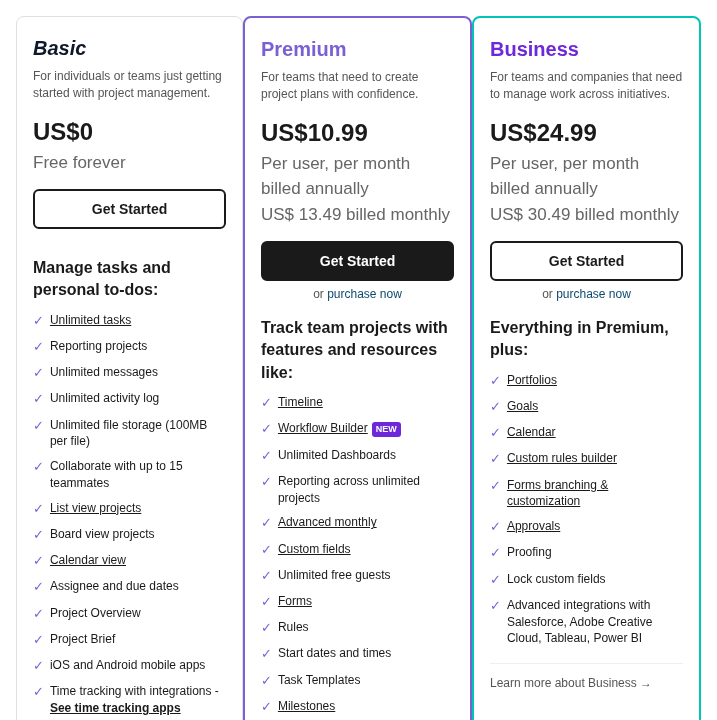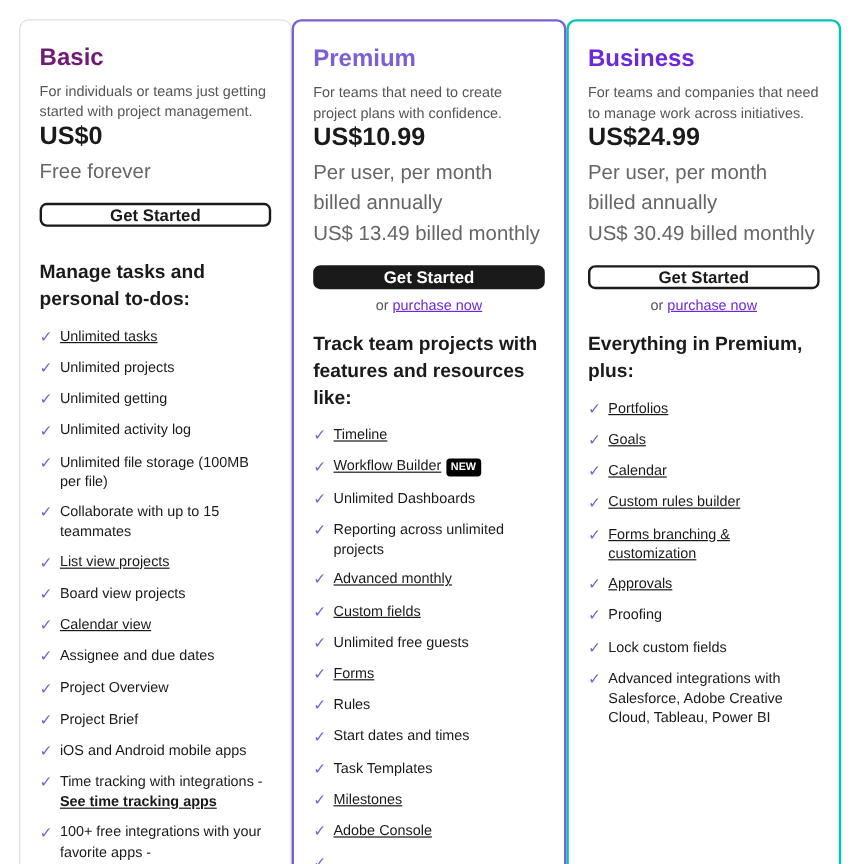--- a/index.html
+++ b/index.html
@@ -31,42 +31,44 @@
     }
     .plan-card.business {
       border-color: #00c4b4;
       border-width: 2px;
     }
     .plan-name {
       font-size: 20px;
       font-weight: 700;
       margin-bottom: 8px;
     }
-    .plan-name.basic { color: #701a75; }
+    .plan-name.basic { color: #0f172a; font-style: italic; }
     .plan-name.premium { color: #7b5fd4; }
     .plan-name.business { color: #6d28d9; }
     .plan-desc {
       font-size: 12px;
       color: #555;
+      margin-bottom: 16px;
       line-height: 1.4;
     }
     .plan-price {
-      font-size: 21px;
+      font-size: 24px;
       font-weight: 800;
       margin-bottom: 4px;
       color: #1a1a1a;
     }
     .plan-price-sub {
       font-size: 17px;
       color: #666;
       margin-bottom: 14px;
       line-height: 1.5;
     }
     .btn-get-started {
       width: 100%;
+      padding: 10px;
       border-radius: 6px;
       font-size: 14px;
       font-weight: 600;
       cursor: pointer;
       margin-bottom: 6px;
     }
     .btn-basic {
       background: #fff;
       border: 2px solid #1a1a1a;
       color: #1a1a1a;
@@ -81,22 +83,21 @@
       border: 2px solid #1a1a1a;
       color: #1a1a1a;
     }
     .purchase-now-row {
       text-align: center;
       font-size: 12px;
       color: #555;
       margin-bottom: 16px;
     }
     .purchase-now-row a {
-      color: #6d28d9;
-      text-decoration: underline;
+      color: #0c4a6e;
       cursor: pointer;
     }
     .section-header {
       font-size: 16px;
       font-weight: 600;
       color: #1a1a1a;
       margin-bottom: 10px;
       line-height: 1.4;
     }
     .feature-list {
@@ -118,21 +119,21 @@
       flex-shrink: 0;
       margin-top: 0px;
     }
     .feature-link {
       text-decoration: underline;
       color: #1a1a1a;
       cursor: pointer;
     }
     .new-badge {
       display: inline-block;
-      background: #000000;
+      background: #6d28d9;
       color: #fff;
       font-size: 9px;
       font-weight: 700;
       padding: 1px 4px;
       border-radius: 3px;
       margin-left: 4px;
       vertical-align: middle;
     }
     .learn-more-footer {
       margin-top: 16px;
@@ -157,25 +158,25 @@
 <body>
 
 <div class="plans-container">
 <div class="plan-card basic"><div class="plan-name basic">Basic</div><div class="plan-desc">For individuals or teams just getting started with project management.</div><div class="plan-price">US$0</div><div class="plan-price-sub">Free forever</div><button class="btn-get-started btn-basic">Get Started</button><div style="height: 22px;"></div><div class="section-header">Manage tasks and personal to-dos:</div><ul class="feature-list">
         <li>
           <span class="check">✓</span>
           <span><a class="feature-link">Unlimited tasks</a></span>
         </li>
         <li>
           <span class="check">✓</span>
-          <span>Unlimited projects</span>
-        </li>
-        <li>
-          <span class="check">✓</span>
-          <span>Unlimited getting</span>
+          <span>Reporting projects</span>
+        </li>
+        <li>
+          <span class="check">✓</span>
+          <span>Unlimited messages</span>
         </li>
         <li>
           <span class="check">✓</span>
           <span>Unlimited activity log</span>
         </li>
         <li>
           <span class="check">✓</span>
           <span>Unlimited file storage (100MB per file)</span>
         </li>
         <li>
@@ -306,14 +307,14 @@
           <span>Proofing</span>
         </li>
         <li>
           <span class="check">✓</span>
           <span>Lock custom fields</span>
         </li>
         <li>
           <span class="check">✓</span>
           <span>Advanced integrations with Salesforce, Adobe Creative Cloud, Tableau, Power BI</span>
         </li>
-      </ul></div>
+      </ul><div class="learn-more-footer"><a>Learn more about Business →</a></div></div>
   </div>
 
 </body></html>

